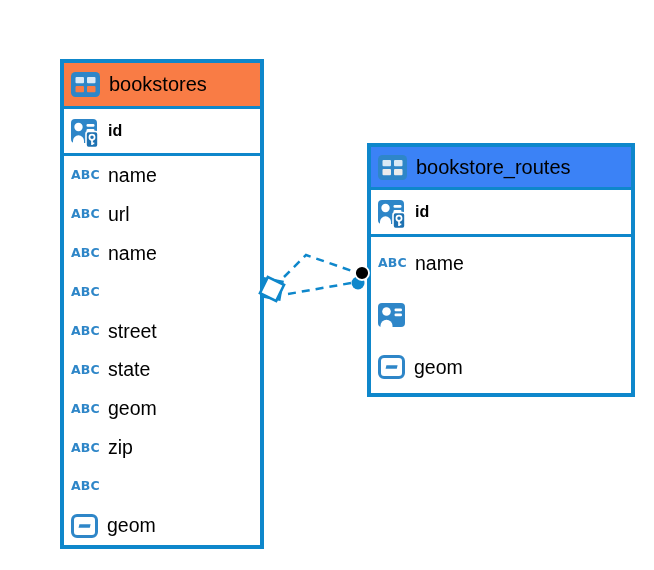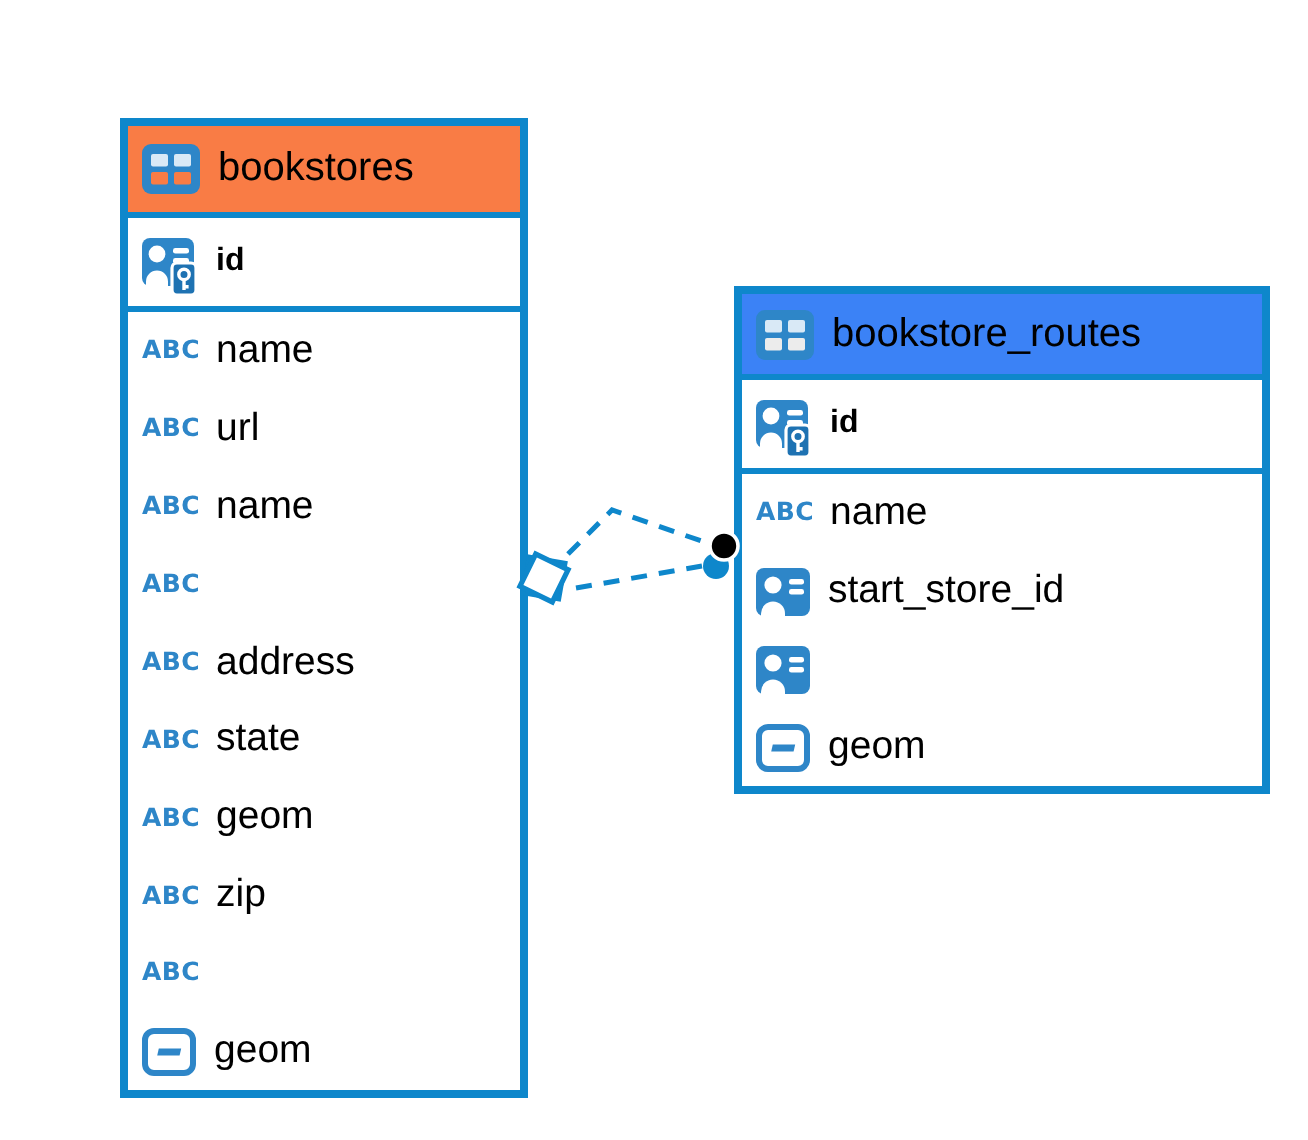--- a/index.html
+++ b/index.html
@@ -90,21 +90,21 @@
       </div>
       <div class="colrow">
         <span class="abc">ABC</span>
         <span>name</span>
       </div>
       <div class="colrow">
         <span class="abc">ABC</span>
       </div>
       <div class="colrow">
         <span class="abc">ABC</span>
-        <span>address</span>
+        <span>street</span>
       </div>
       <div class="colrow">
         <span class="abc">ABC</span>
         <span>state</span>
       </div>
       <div class="colrow">
         <span class="abc">ABC</span>
         <span>geom</span>
       </div>
       <div class="colrow">
@@ -156,30 +156,20 @@
         <span>name</span>
       </div>
       <div class="colrow">
         <svg class="icn" width="27" height="24" viewBox="0 0 27 24">
           <rect width="27" height="24" rx="4" fill="#2E86C8"></rect>
           <circle cx="8.5" cy="8.5" r="4.3" fill="#fff"></circle>
           <path d="M2.5 24 v-1.2 a6 6 0 0 1 12 0 V24 z" fill="#fff"></path>
           <rect x="16.5" y="5.5" width="7.5" height="2.8" rx="1.2" fill="#fff"></rect>
           <rect x="16.5" y="10.5" width="7.5" height="2.8" rx="1.2" fill="#fff"></rect>
         </svg>
-        <span>start_store_id</span>
-      </div>
-      <div class="colrow">
-        <svg class="icn" width="27" height="24" viewBox="0 0 27 24">
-          <rect width="27" height="24" rx="4" fill="#2E86C8"></rect>
-          <circle cx="8.5" cy="8.5" r="4.3" fill="#fff"></circle>
-          <path d="M2.5 24 v-1.2 a6 6 0 0 1 12 0 V24 z" fill="#fff"></path>
-          <rect x="16.5" y="5.5" width="7.5" height="2.8" rx="1.2" fill="#fff"></rect>
-          <rect x="16.5" y="10.5" width="7.5" height="2.8" rx="1.2" fill="#fff"></rect>
-        </svg>
       </div>
       <div class="colrow">
         <svg class="icn" width="27" height="24" viewBox="0 0 27 24">
           <rect x="1.5" y="1.5" width="24" height="21" rx="4.5" fill="none" stroke="#2E86C8" stroke-width="3"></rect>
           <path d="M7.6 13.8 L8.4 10.3 L19.6 10.3 L18.8 13.8 Z" fill="#2E86C8"></path>
         </svg>
         <span>geom</span>
       </div>
     </div>
   </div>

